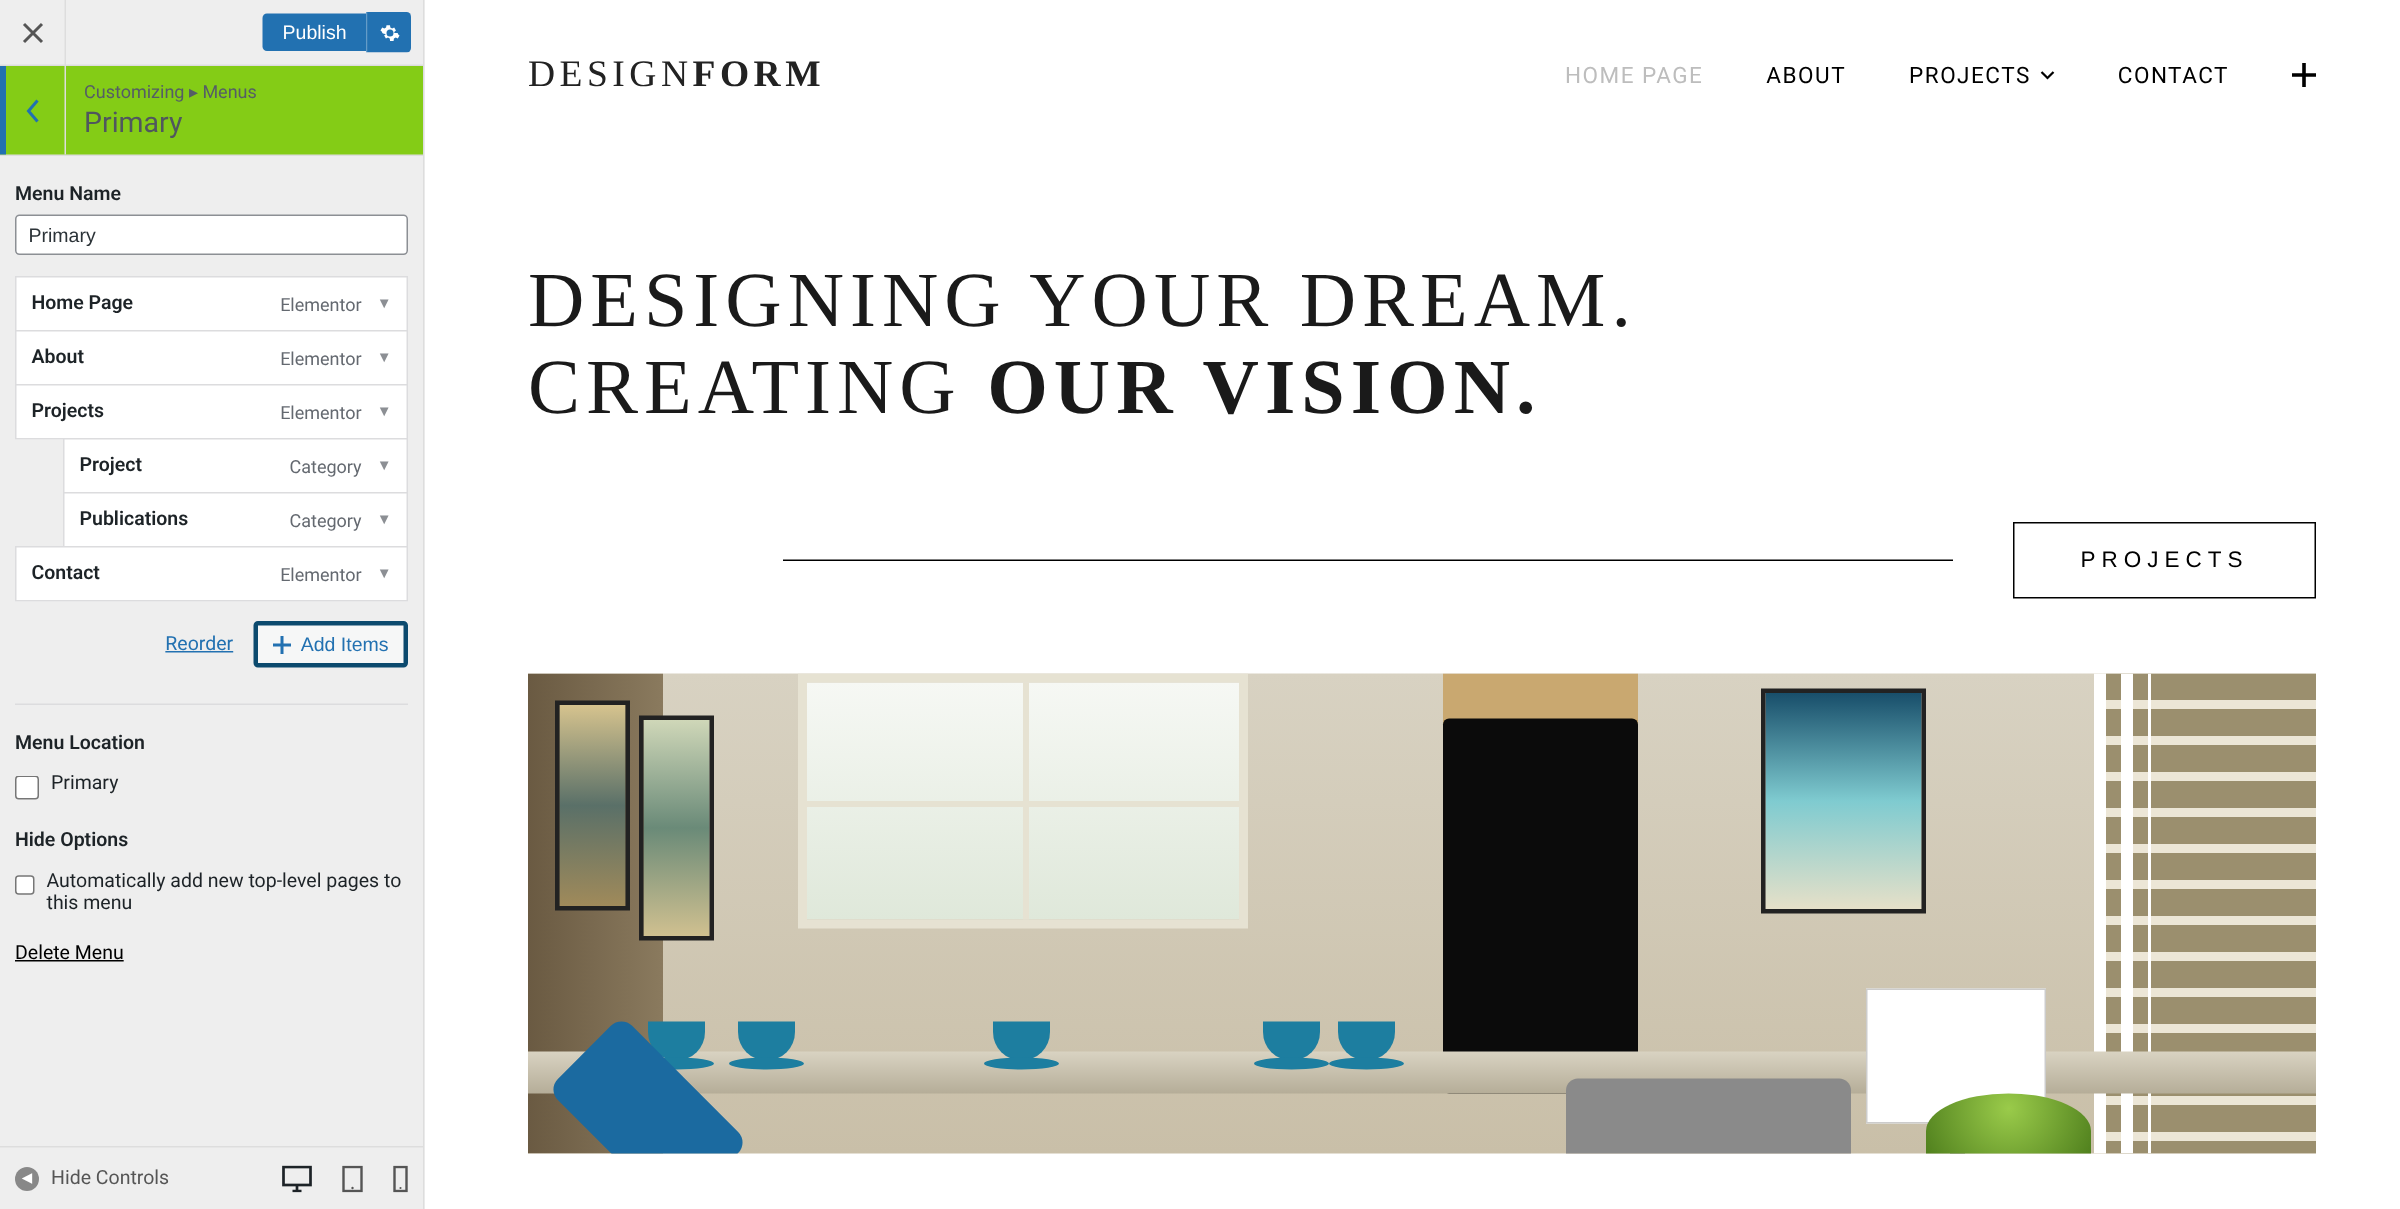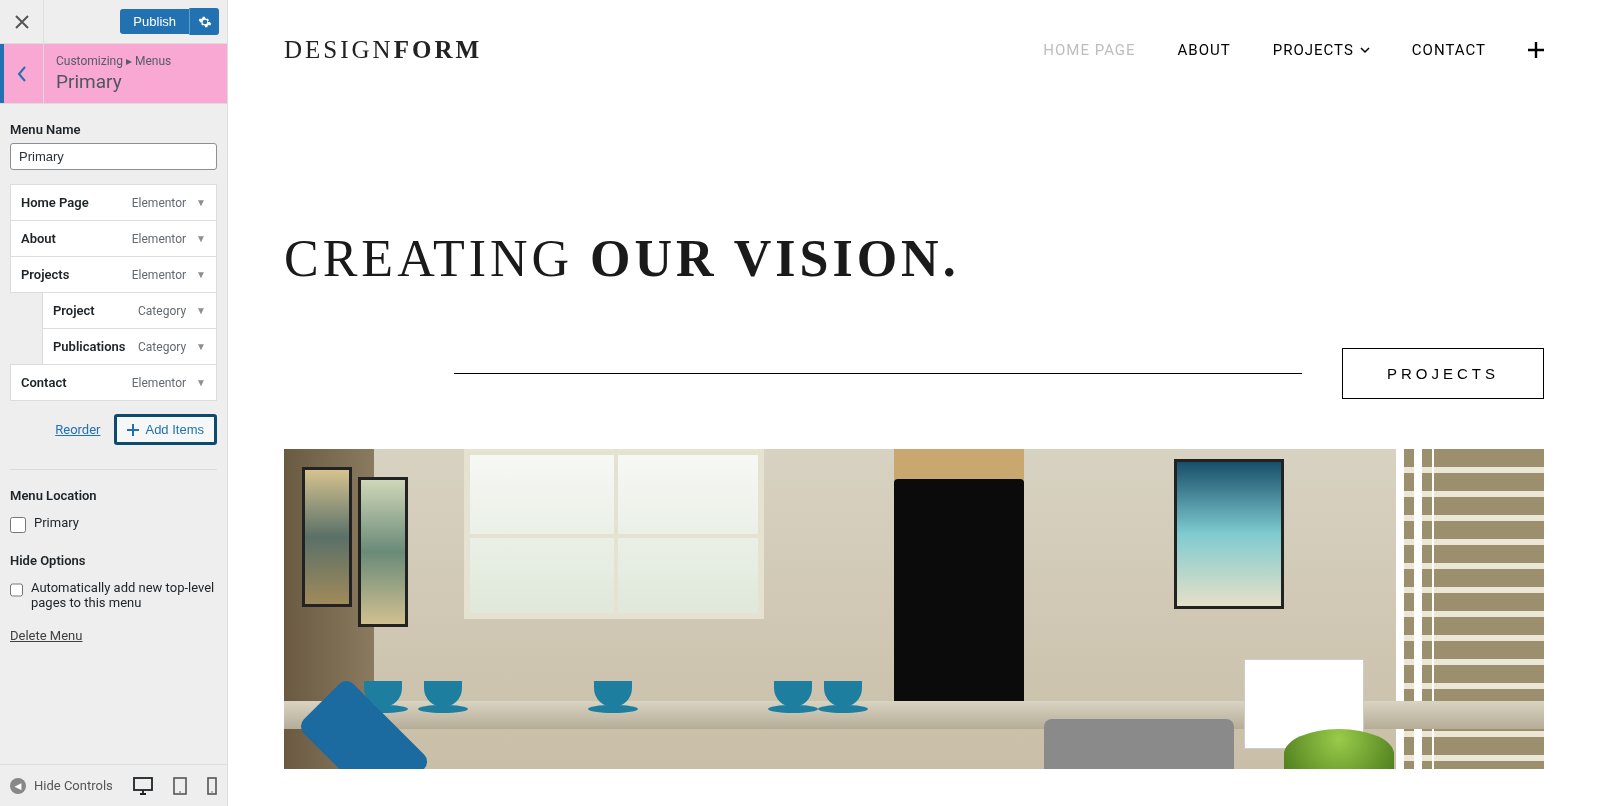--- a/index.html
+++ b/index.html
@@ -1,27 +1,27 @@
 <!DOCTYPE html>
 <html><head>
 <meta charset="utf-8">
 <style>
 * { box-sizing: border-box; margin: 0; padding: 0; }
 body { font-family: -apple-system, BlinkMacSystemFont, "Segoe UI", Roboto, sans-serif; font-size: 13px; color: #50575e; background: #fff; overflow: hidden; }
 .app { display: flex; width: 1600px; height: 806px; }
 
 
-.sidebar { width: 228px; background: #eee; display: flex; flex-direction: column; border-right: 1px solid #ddd; }
+.sidebar { width: 283px; background: #eee; display: flex; flex-direction: column; border-right: 1px solid #ddd; }
 .sidebar-top { height: 44px; display: flex; align-items: center; justify-content: space-between; border-bottom: 1px solid #ddd; background: #eee; }
 .close-btn { width: 44px; height: 44px; display: flex; align-items: center; justify-content: center; cursor: pointer; border-right: 1px solid #ddd; font-size: 18px; color: #555; }
 .publish-wrap { display: flex; align-items: center; gap: 0; margin-right: 8px; }
 .publish-btn { background: #2271b1; color: #fff; border: none; padding: 5px 13px; font-size: 13px; border-radius: 3px 0 0 3px; cursor: pointer; }
 .publish-gear { background: #2271b1; color: #fff; width: 30px; height: 27px; display: flex; align-items: center; justify-content: center; border-radius: 0 3px 3px 0; cursor: pointer; border-left: 1px solid rgba(255,255,255,.3); }
 
-.crumb-row { display: flex; align-items: stretch; background: #f9a8d4; border-bottom: 1px solid #ddd; position: relative; }
+.crumb-row { display: flex; align-items: stretch; background: #84cc16; border-bottom: 1px solid #ddd; position: relative; }
 .back-btn { width: 44px; display: flex; align-items: center; justify-content: center; cursor: pointer; border-right: 1px solid #ddd; color: #2271b1; position: relative; }
 .back-btn::before { content: ""; position: absolute; left: 0; top: 0; bottom: 0; width: 4px; background: #2271b1; }
 .crumb-text { padding: 10px 12px; flex: 1; }
 .crumb-small { font-size: 12px; color: #555d66; }
 .crumb-title { font-size: 19px; color: #50575e; font-weight: 400; margin-top: 2px; }
 
 .panel-body { flex: 1; overflow-y: auto; padding: 0 10px; }
 .section-label { font-weight: 600; color: #1d2327; font-size: 13px; margin: 18px 0 6px; }
 .text-input { width: 100%; border: 1px solid #8c8f94; border-radius: 3px; padding: 5px 8px; font-size: 13px; background: #fff; color: #2c3338; }
 
@@ -34,31 +34,31 @@
 
 .reorder-row { display: flex; align-items: center; justify-content: flex-end; gap: 14px; margin-top: 14px; }
 .reorder-link { color: #2271b1; text-decoration: underline; font-size: 13px; cursor: pointer; }
 .add-items-btn { border: 3px solid #0c4a6e; color: #2271b1; background: #f6f7f7; padding: 5px 10px; border-radius: 3px; font-size: 13px; cursor: pointer; display: inline-flex; align-items: center; gap: 6px; }
 
 .divider { border: none; border-top: 1px solid #dcdcde; margin: 24px 0 0; }
 
 .desc-text { font-size: 12px; color: #646970; margin-top: 6px; line-height: 1.4; }
 .cb-row { display: flex; align-items: flex-start; gap: 8px; margin-top: 12px; font-size: 13px; color: #1d2327; }
 .cb-row input { margin-top: 2px; width: 16px; height: 16px; }
-.delete-link { display: inline-block; margin-top: 18px; color: #404040; text-decoration: underline; font-size: 13px; cursor: pointer; margin-bottom: 20px; }
+.delete-link { display: inline-block; margin-top: 18px; color: #000000; text-decoration: underline; font-size: 13px; cursor: pointer; margin-bottom: 20px; }
 
 .sidebar-footer { height: 42px; border-top: 1px solid #ddd; display: flex; align-items: center; justify-content: space-between; padding: 0 10px; background: #eee; }
 .hide-controls { display: flex; align-items: center; gap: 8px; color: #555; font-size: 13px; cursor: pointer; }
 .hide-controls .circ { width: 16px; height: 16px; border-radius: 50%; background: #888; display: inline-flex; align-items: center; justify-content: center; color: #fff; font-size: 9px; }
 .device-toggles { display: flex; gap: 20px; align-items: center; }
 .device-toggles span { cursor: pointer; color: #555; font-size: 17px; }
 .device-toggles span.active { color: #1d2327; }
 
 
-.preview { flex: 1; background: #fff; overflow-y: auto; position: relative; padding: 0 36px; }
+.preview { flex: 1; background: #fff; overflow-y: auto; position: relative; padding: 0 36px; margin-left: 13px; }
 .site-header { display: flex; align-items: center; justify-content: space-between; padding: 36px 20px 28px; }
 .logo { font-family: Georgia, serif; font-size: 25px; letter-spacing: 3px; color: #222; }
 .logo .thin { font-weight: 300; }
 .logo .bold { font-weight: 700; }
 .nav { display: flex; align-items: center; gap: 42px; font-size: 15px; letter-spacing: 1px; }
 .nav a { color: #000; text-decoration: none; cursor: pointer; display: inline-flex; align-items: center; gap: 6px; }
 .nav a.muted { color: #bdbdbd; }
 .nav .plus { font-size: 22px; font-weight: bold; }
 
 .hero { padding: 80px 20px 30px; }
@@ -255,21 +255,21 @@
         <a class="plus">
           <svg width="16" height="16" viewBox="0 0 16 16">
               <path d="M8 0v16M0 8h16" stroke="#000" stroke-width="2.4"></path>
             </svg>
         </a>
       </nav>
     </header>
 
     <section class="hero">
       <h1>
-        <br>
+        <span>DESIGNING YOUR DREAM.</span><br>
         <span>CREATING </span><span class="bold">OUR VISION.</span>
       </h1>
     </section>
 
     <div class="mid-row">
       <div style="width:130px"></div>
       <div class="hr-line"></div>
       <button class="projects-btn">PROJECTS</button>
     </div>
 

